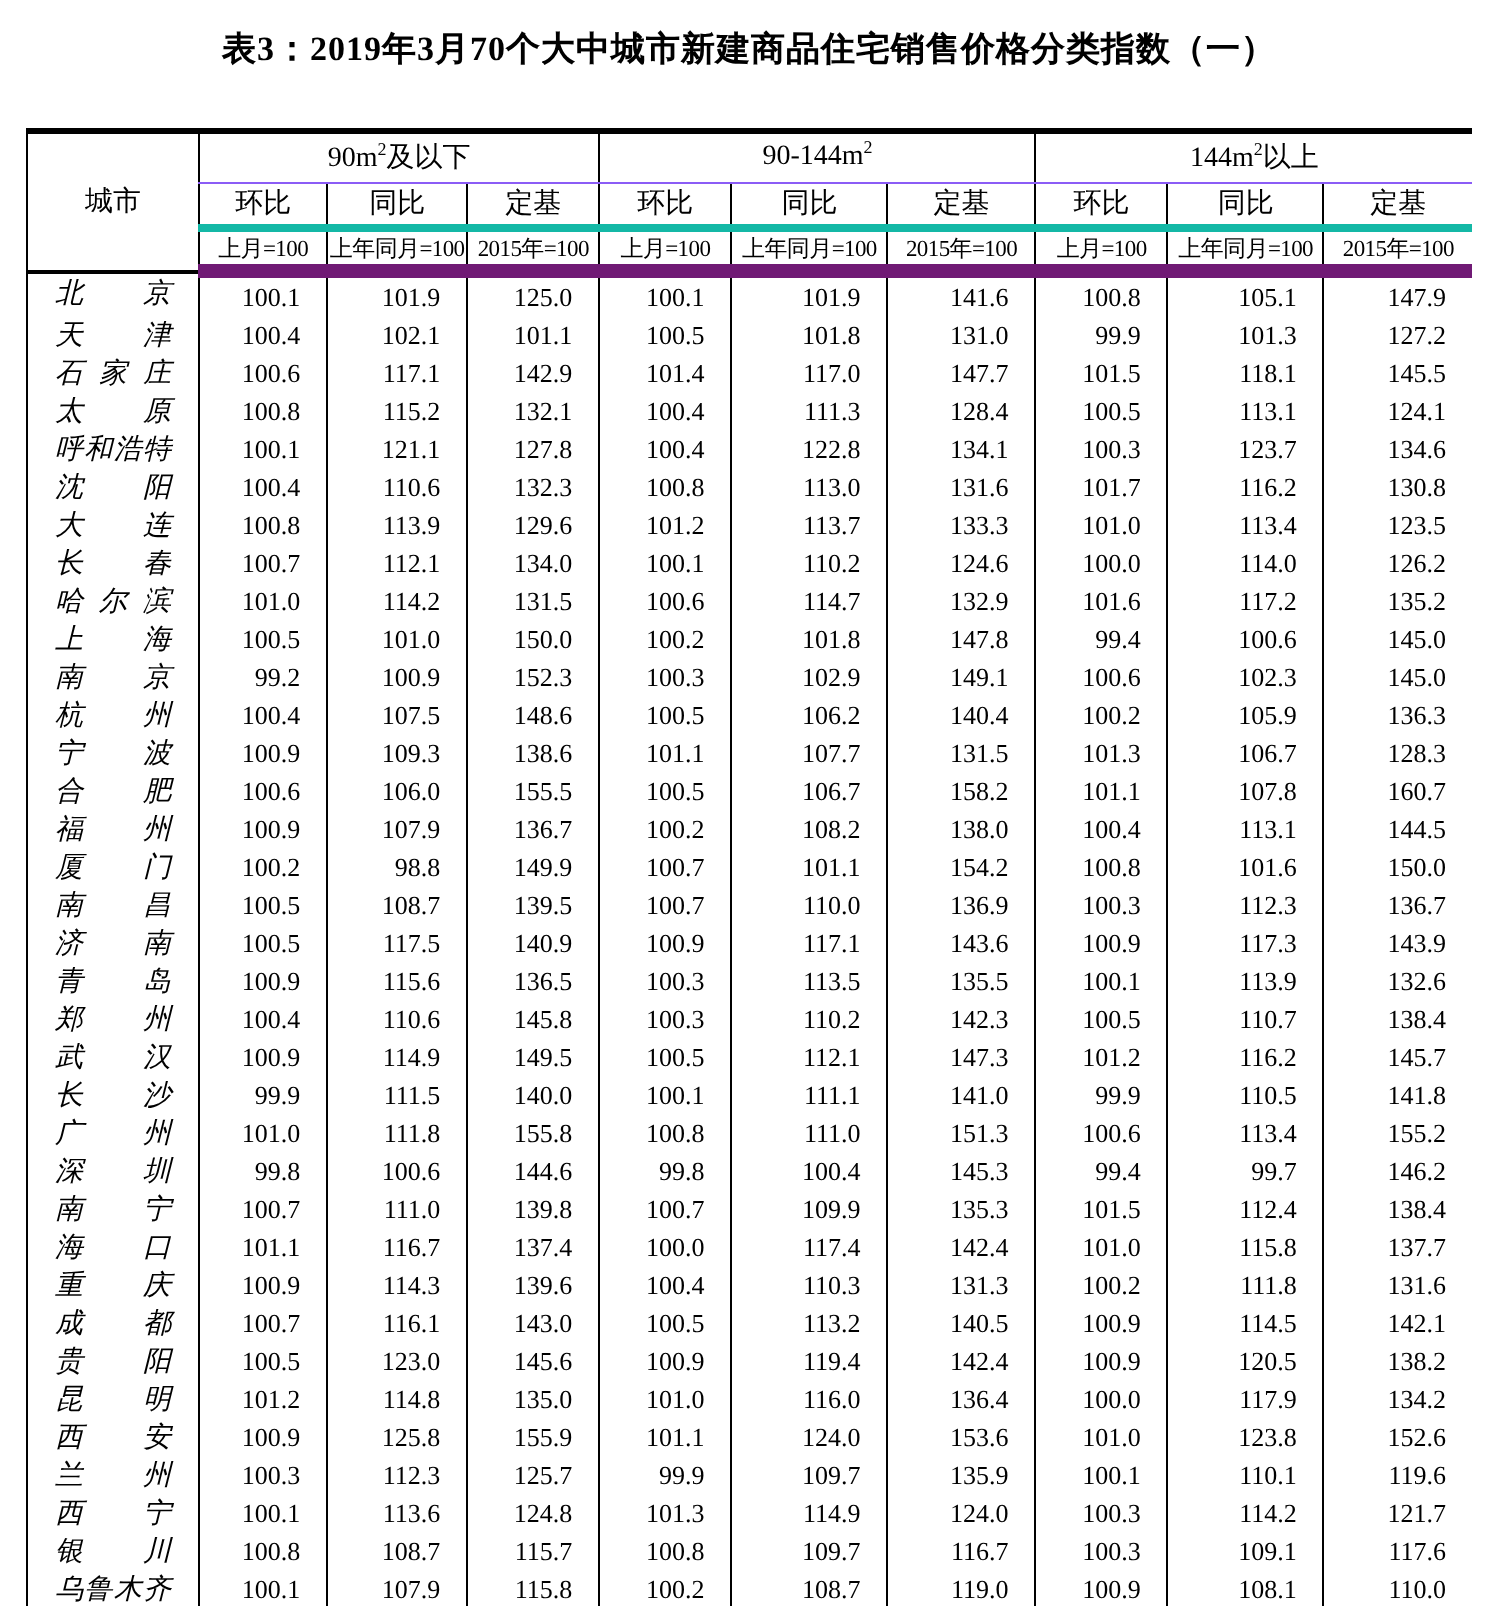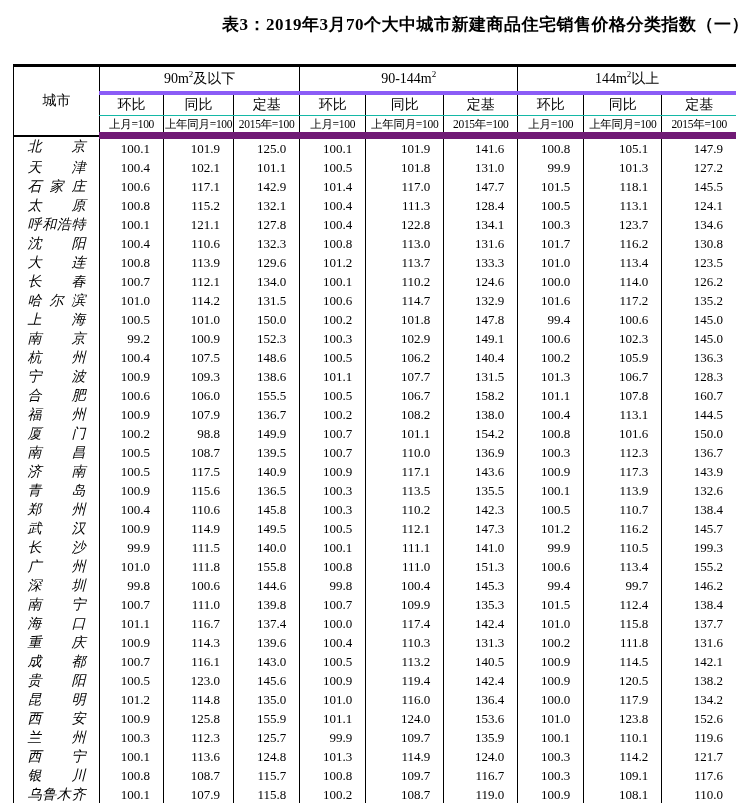--- a/index.html
+++ b/index.html
@@ -7,21 +7,21 @@
     padding: 0;
     background: #ffffff;
     width: 749px;
     height: 803px;
     overflow: hidden;
     font-family: "Liberation Serif", "DejaVu Serif", serif;
     color: #000;
   }
   .page-title {
     margin: 13px 0 0 0;
-    text-align: right;
+    text-align: center;
     font-size: 17px;
     font-weight: bold;
     letter-spacing: 0.5px;
   }
   table.price-index {
     border-collapse: collapse;
     table-layout: fixed;
     width: 723px;
     margin: 28px auto 0 auto;
     border-top: 3px solid #000;
@@ -31,23 +31,23 @@
   table.price-index td {
     border-left: 1px solid #000;
     padding: 0;
     font-weight: normal;
     overflow: hidden;
     white-space: nowrap;
   }
   
   th.city-header, td.city-cell { border-left: none; }
 
-  thead tr.group-row th { height: 24px; font-size: 14px; border-bottom: 4px solid #8b5cf6; }
+  thead tr.group-row th { height: 24px; font-size: 14px; border-bottom: 1px solid #8b5cf6; }
   thead tr.group-row th.city-header { border-bottom: none; }
-  thead tr.metric-row th { height: 20px; font-size: 14px; border-bottom: 1px solid #14b8a6; }
+  thead tr.metric-row th { height: 20px; font-size: 14px; border-bottom: 4px solid #14b8a6; }
   thead tr.base-row th { height: 16px; font-size: 11.5px; letter-spacing: -0.3px; }
   thead tr th { text-align: center; }
   thead { border-bottom: 2px solid #000; }
   th.city-header { font-size: 14px; border-bottom: 2px solid #000; }
   thead tr.base-row th { border-bottom: 7px solid #701a75; }
 
   sup.sq { font-size: 9px; vertical-align: super; line-height: 0; }
 
   tbody td { height: 19px; font-size: 13px; }
   tbody td.num { text-align: right; padding-right: 13px; }
@@ -386,21 +386,21 @@
   <tr>
     <td class="city-cell"><span class="city-name">长沙</span></td>
     <td class="num">99.9</td>
     <td class="num">111.5</td>
     <td class="num">140.0</td>
     <td class="num">100.1</td>
     <td class="num">111.1</td>
     <td class="num">141.0</td>
     <td class="num">99.9</td>
     <td class="num">110.5</td>
-    <td class="num">199.3</td>
+    <td class="num">141.8</td>
   </tr>
 
   <tr>
     <td class="city-cell"><span class="city-name">广州</span></td>
     <td class="num">101.0</td>
     <td class="num">111.8</td>
     <td class="num">155.8</td>
     <td class="num">100.8</td>
     <td class="num">111.0</td>
     <td class="num">151.3</td>

